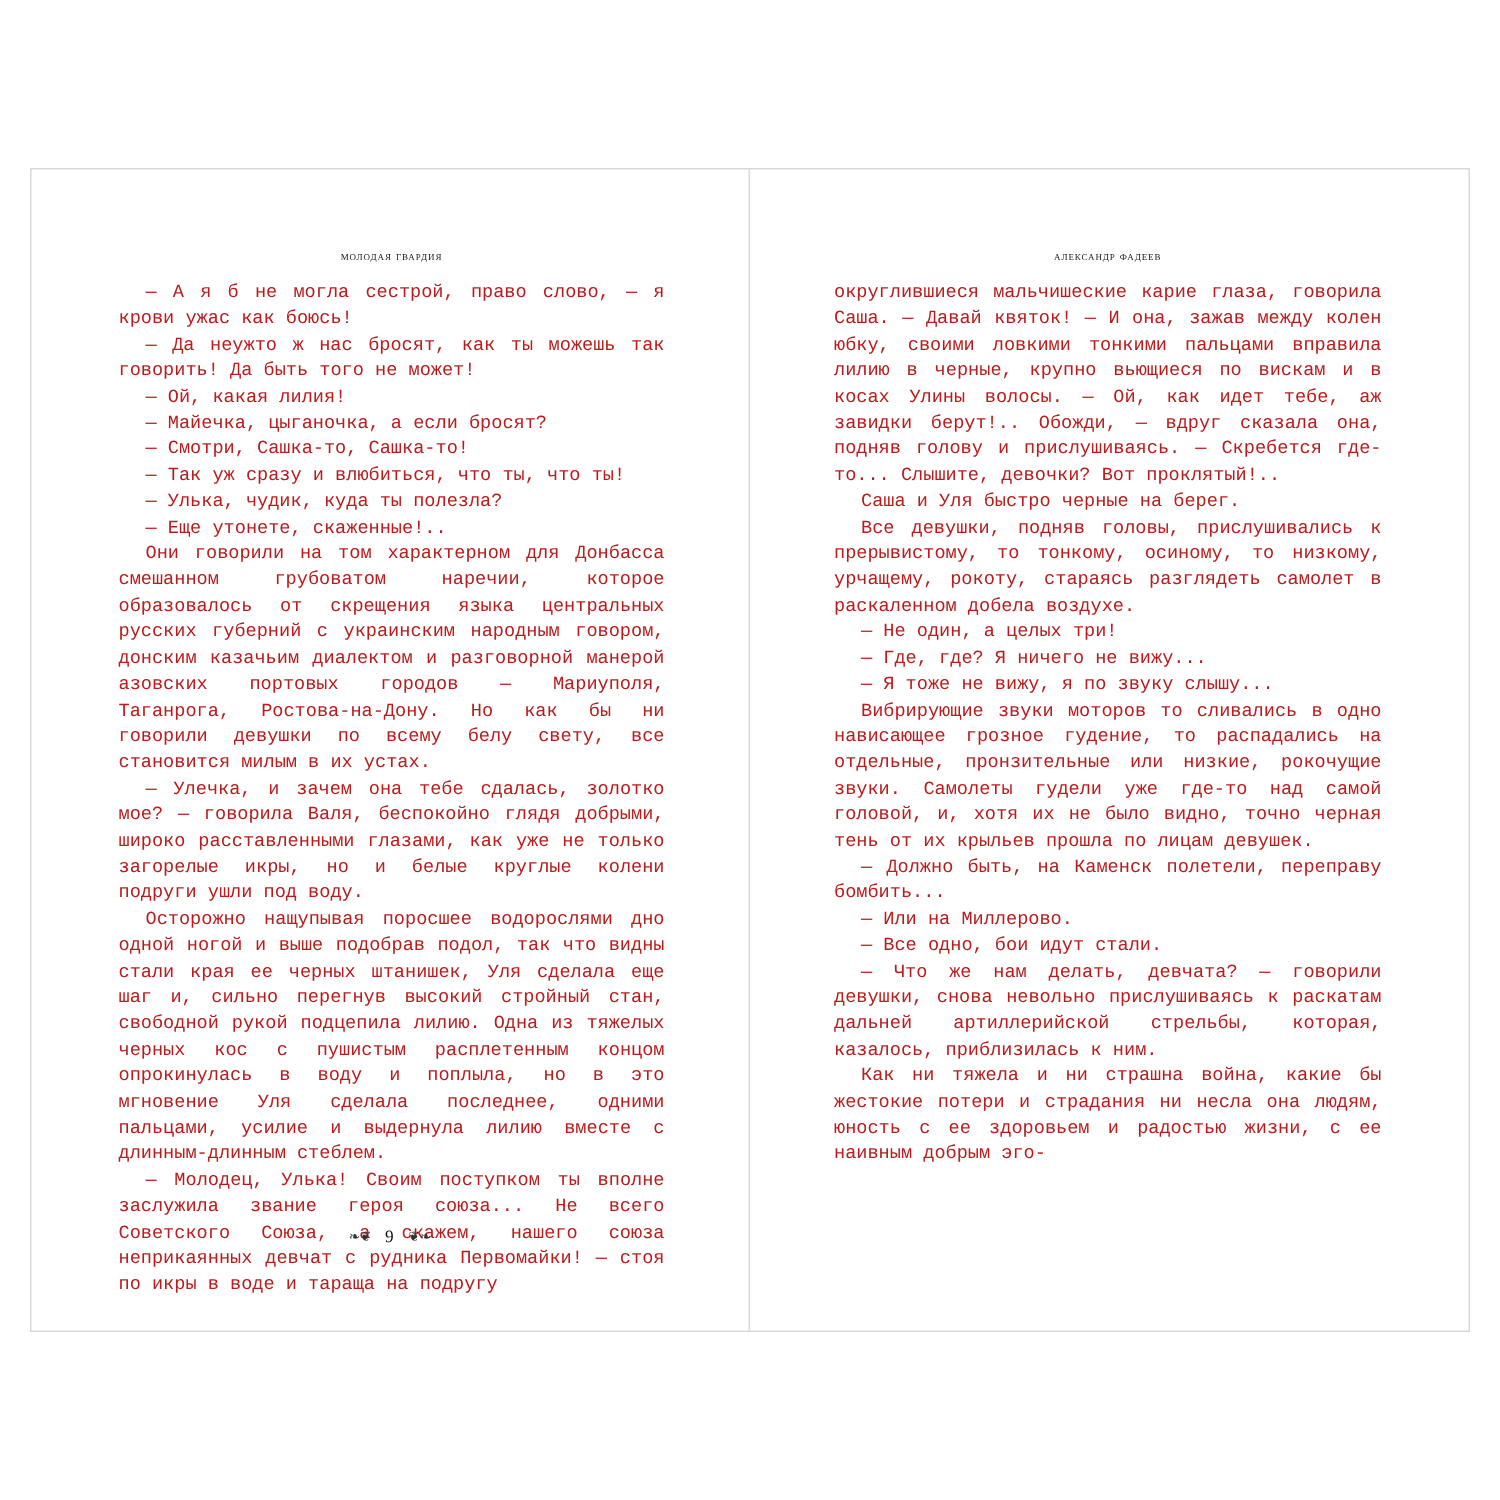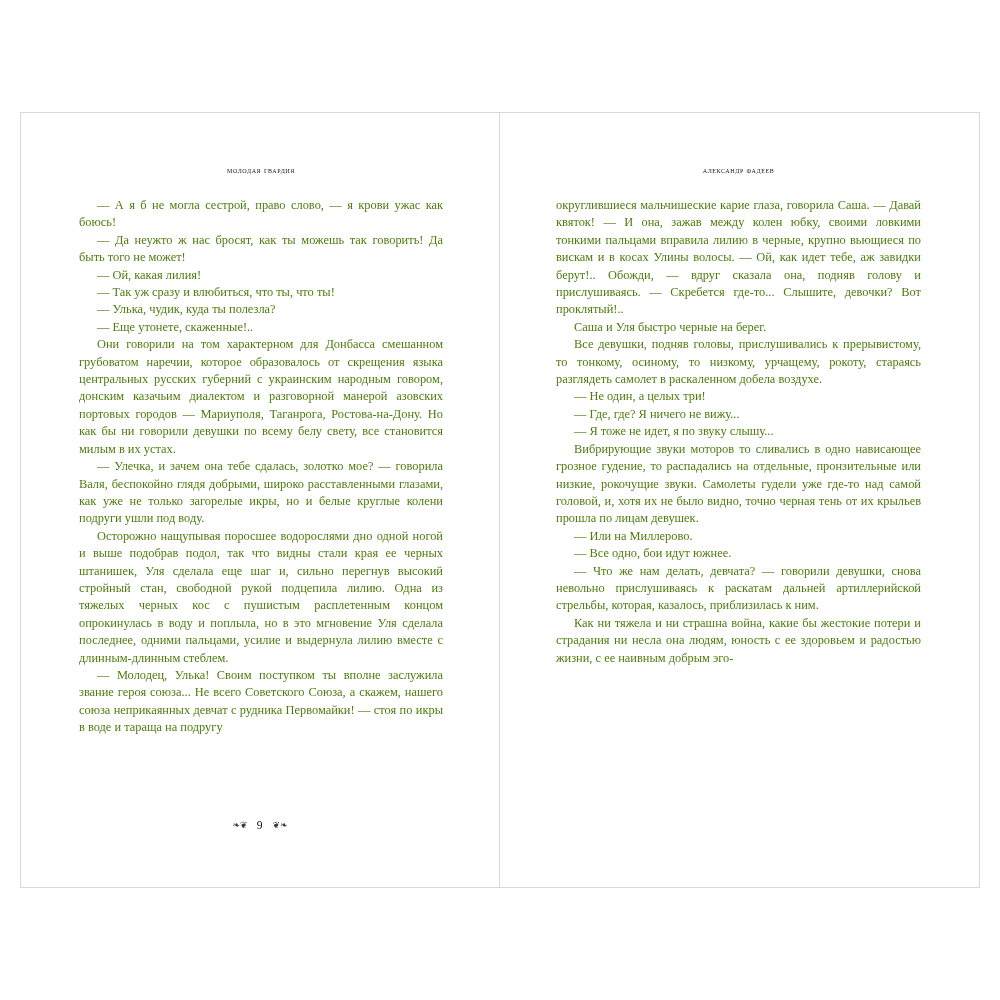--- a/index.html
+++ b/index.html
@@ -37,30 +37,31 @@
   }
   .page.right {
     padding: 52px 58px 0 56px;
   }
   .running-head {
     text-align: center;
     font-variant: small-caps;
     font-size: 8.5px;
     letter-spacing: 0.6px;
     color: #1a1a1a;
-    margin-bottom: 22px;
+    margin-bottom: 12px;
     text-transform: lowercase;
   }
   .body-text {
     font-size: 12.4px;
     line-height: 17.4px;
     text-align: justify;
     text-justify: inter-word;
-    color: #4d7c0f;
+    color: #b91c1c;
     hyphens: manual;
+    font-family: Liberation Mono, monospace;
   }
   .body-text p {
     margin: 0;
     text-indent: 18px;
   }
   .body-text p.dialog {
     text-indent: 18px;
   }
   .folio {
     position: absolute;
@@ -89,20 +90,22 @@
 <body>
 
 <div class="spread">
 
   <div class="page left">
     <div class="running-head">Молодая гвардия</div>
     <div class="body-text">
       <p class="dialog">— А я б не могла сестрой, право слово, — я крови ужас как боюсь!</p>
       <p class="dialog">— Да неужто ж нас бросят, как ты можешь так говорить! Да быть того не может!</p>
       <p class="dialog">— Ой, какая лилия!</p>
+      <p class="dialog">— Майечка, цыганочка, а если бросят?</p>
+      <p class="dialog">— Смотри, Сашка-то, Сашка-то!</p>
       <p class="dialog">— Так уж сразу и влюбиться, что ты, что ты!</p>
       <p class="dialog">— Улька, чудик, куда ты полезла?</p>
       <p class="dialog">— Еще утонете, скаженные!..</p>
       <p>Они говорили на том характерном для Донбасса смешанном грубоватом наречии, которое образовалось от скрещения языка центральных русских губерний с украинским народным говором, донским казачьим диалектом и разговорной манерой азовских портовых городов — Мариуполя, Таганрога, Ростова-на-Дону. Но как бы ни говорили девушки по всему белу свету, все становится милым в их устах.</p>
       <p>— Улечка, и зачем она тебе сдалась, золотко мое? — говорила Валя, беспокойно глядя добрыми, широко расставленными глазами, как уже не только загорелые икры, но и белые круглые колени подруги ушли под воду.</p>
       <p>Осторожно нащупывая поросшее водорослями дно одной ногой и выше подобрав подол, так что видны стали края ее черных штанишек, Уля сделала еще шаг и, сильно перегнув высокий стройный стан, свободной рукой подцепила лилию. Одна из тяжелых черных кос с пушистым расплетенным концом опрокинулась в воду и поплыла, но в это мгновение Уля сделала последнее, одними пальцами, усилие и выдернула лилию вместе с длинным-длинным стеблем.</p>
       <p>— Молодец, Улька! Своим поступком ты вполне заслужила звание героя союза... Не всего Советского Союза, а скажем, нашего союза неприкаянных девчат с рудника Первомайки! — стоя по икры в воде и тараща на подругу</p>
     </div>
     <div class="folio">
       <span class="orn">❧❦</span><span class="num">9</span><span class="orn">❦❧</span>
@@ -110,22 +113,23 @@
   </div>
 
   <div class="page right">
     <div class="running-head">Александр Фадеев</div>
     <div class="body-text">
       <p style="text-indent:0">округлившиеся мальчишеские карие глаза, говорила Саша. — Давай квяток! — И она, зажав между колен юбку, своими ловкими тонкими пальцами вправила лилию в черные, крупно вьющиеся по вискам и в косах Улины волосы. — Ой, как идет тебе, аж завидки берут!.. Обожди, — вдруг сказала она, подняв голову и прислушиваясь. — Скребется где-то... Слышите, девочки? Вот проклятый!..</p>
       <p>Саша и Уля быстро черные на берег.</p>
       <p>Все девушки, подняв головы, прислушивались к прерывистому, то тонкому, осиному, то низкому, урчащему, рокоту, стараясь разглядеть самолет в раскаленном добела воздухе.</p>
       <p class="dialog">— Не один, а целых три!</p>
       <p class="dialog">— Где, где? Я ничего не вижу...</p>
-      <p class="dialog">— Я тоже не идет, я по звуку слышу...</p>
+      <p class="dialog">— Я тоже не вижу, я по звуку слышу...</p>
       <p>Вибрирующие звуки моторов то сливались в одно нависающее грозное гудение, то распадались на отдельные, пронзительные или низкие, рокочущие звуки. Самолеты гудели уже где-то над самой головой, и, хотя их не было видно, точно черная тень от их крыльев прошла по лицам девушек.</p>
+      <p class="dialog">— Должно быть, на Каменск полетели, переправу бомбить...</p>
       <p class="dialog">— Или на Миллерово.</p>
-      <p class="dialog">— Все одно, бои идут южнее.</p>
+      <p class="dialog">— Все одно, бои идут стали.</p>
       <p class="dialog">— Что же нам делать, девчата? — говорили девушки, снова невольно прислушиваясь к раскатам дальней артиллерийской стрельбы, которая, казалось, приблизилась к ним.</p>
       <p>Как ни тяжела и ни страшна война, какие бы жестокие потери и страдания ни несла она людям, юность с ее здоровьем и радостью жизни, с ее наивным добрым эго-</p>
     </div>
   </div>
 
 </div>
 
 </body></html>

